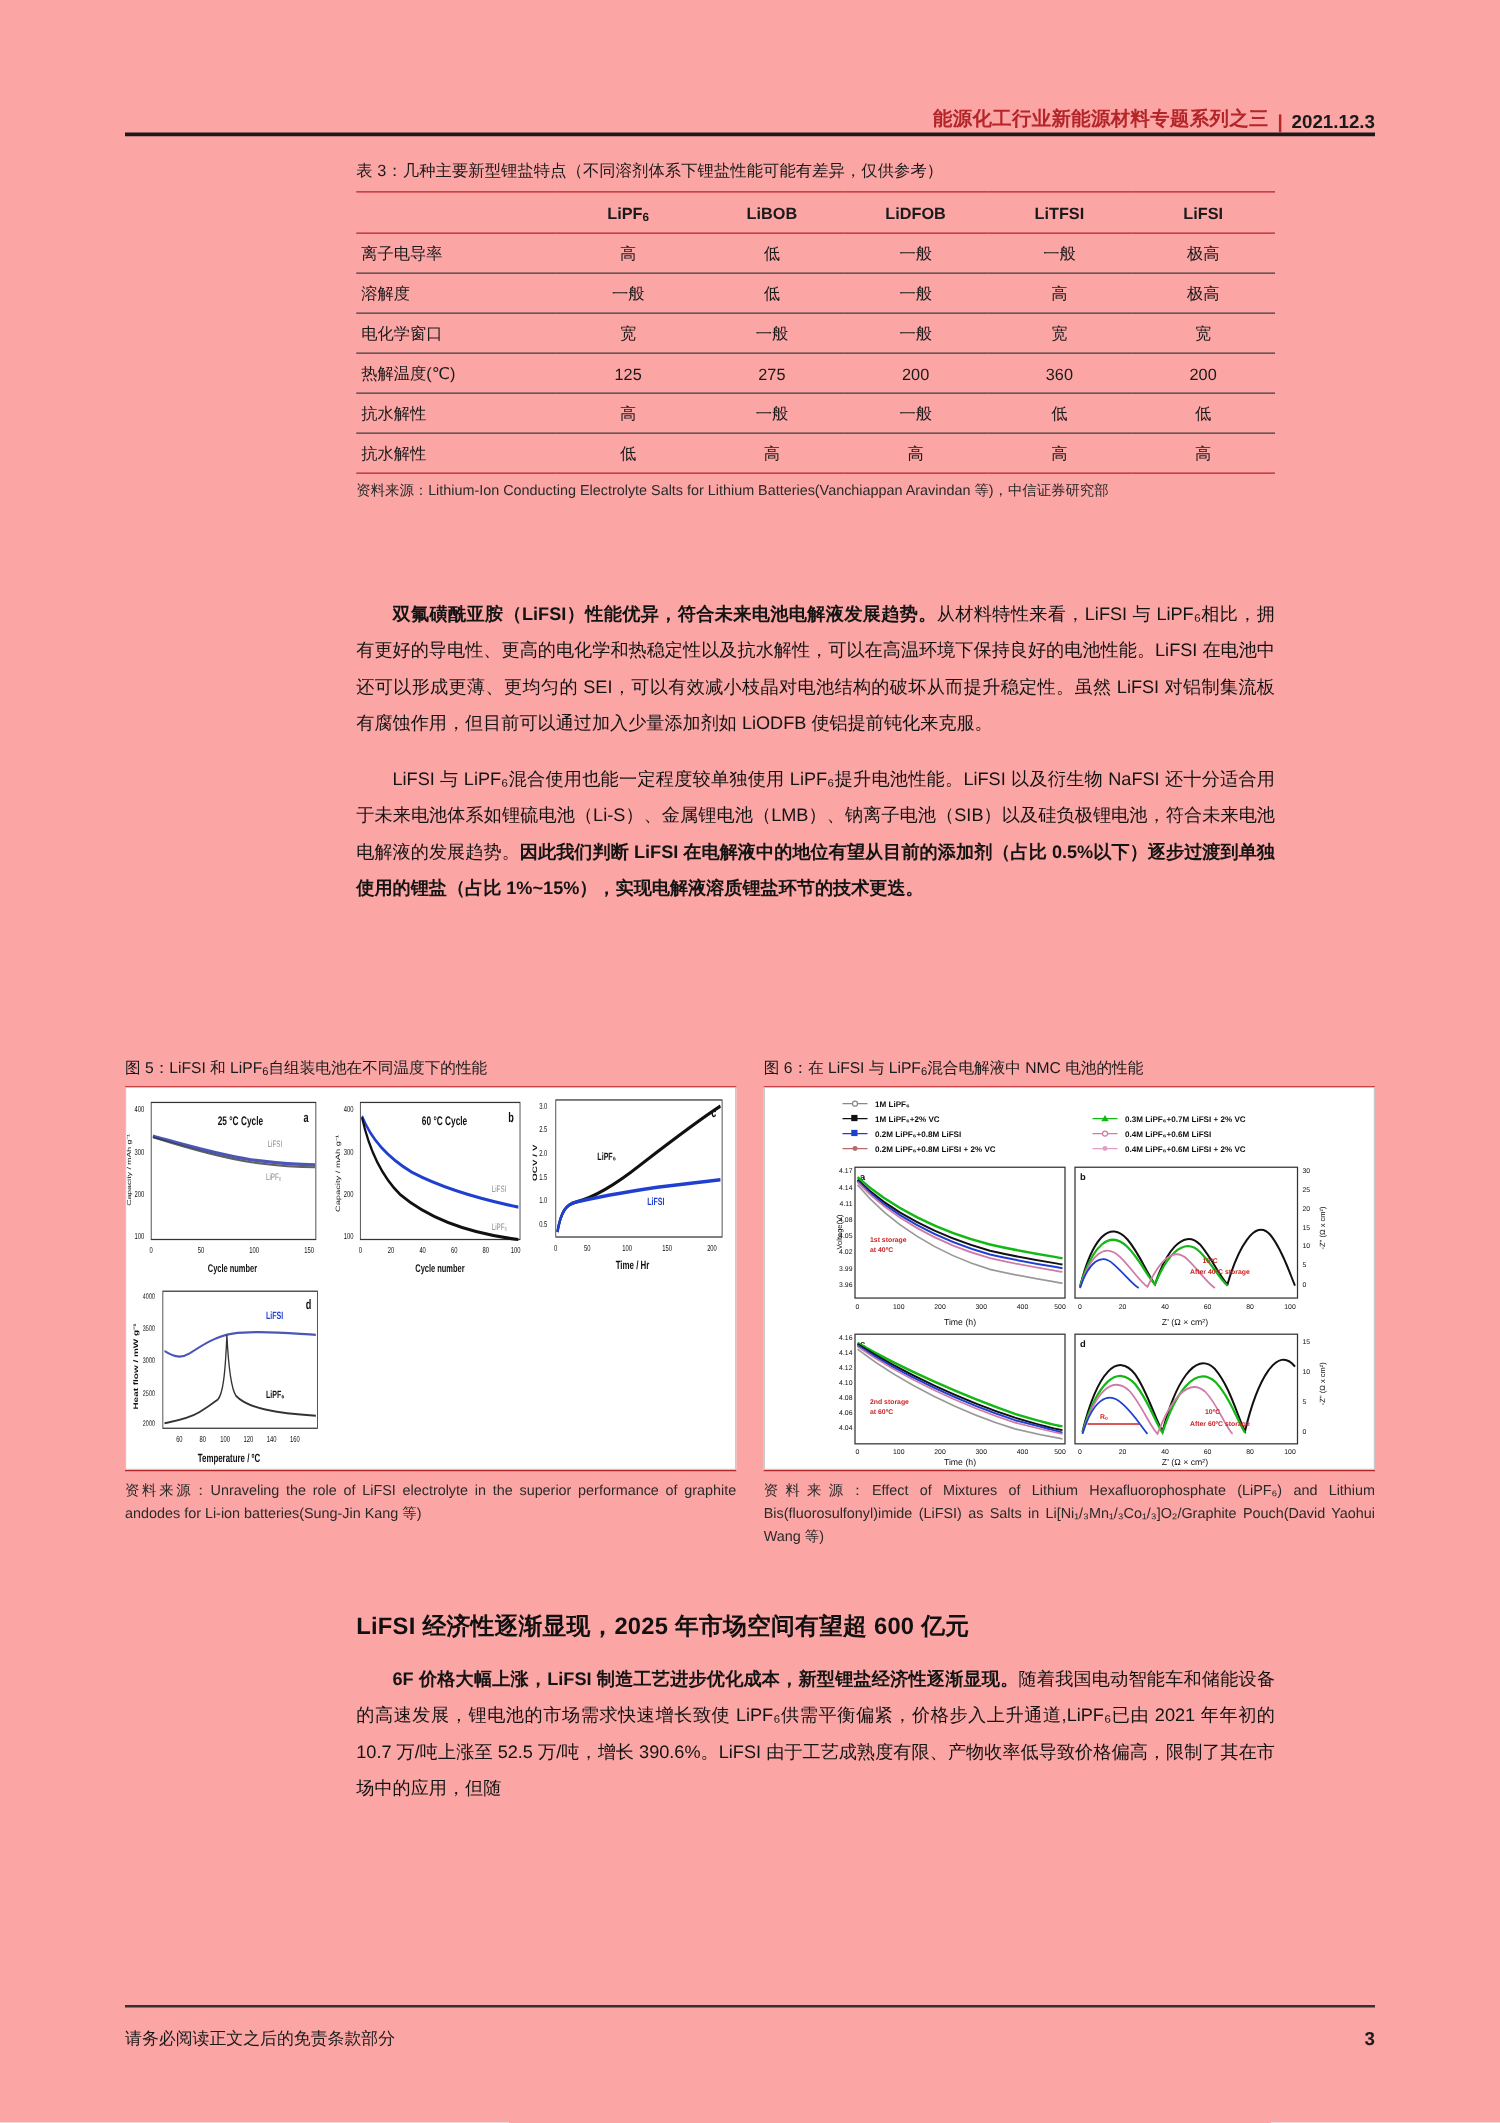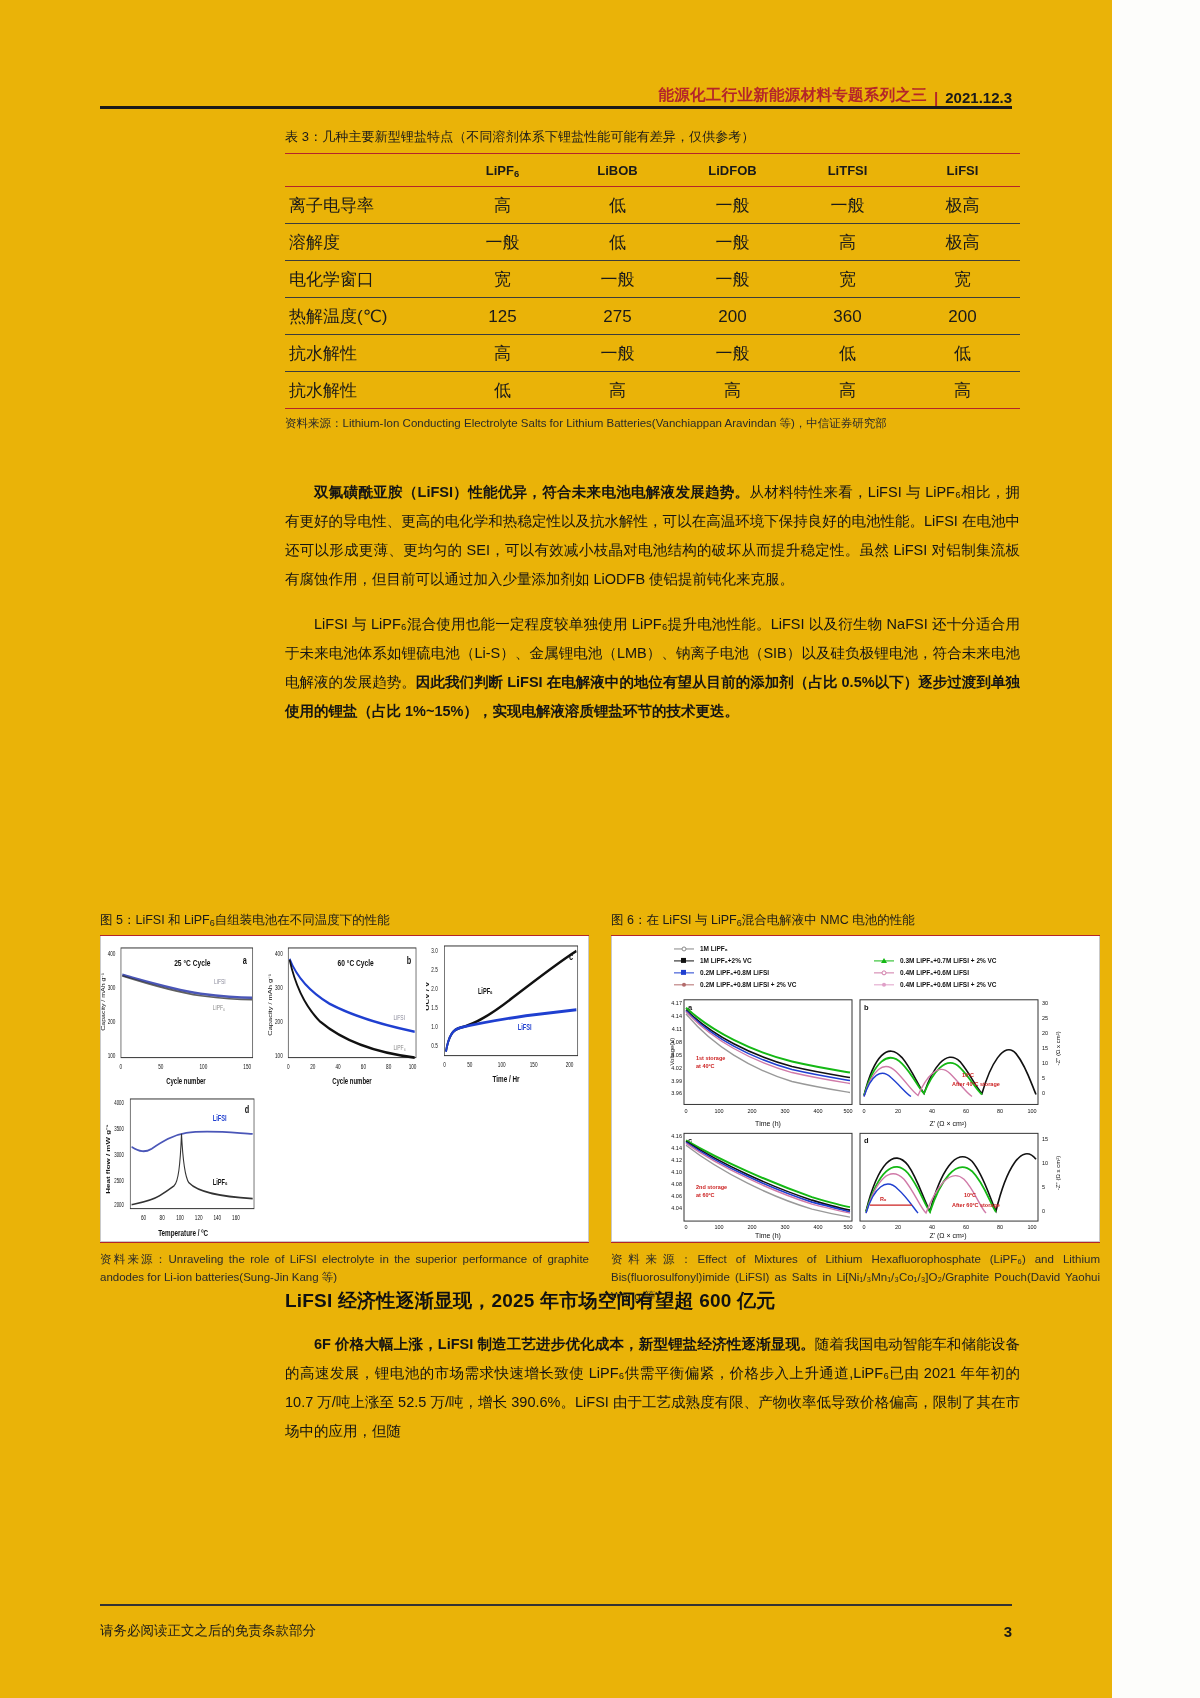--- a/index.html
+++ b/index.html
@@ -5,23 +5,23 @@
   * { box-sizing: border-box; margin: 0; padding: 0; }
   html, body {
     width: 1200px;
     height: 1698px;
     background: #fdfdfb;
     font-family: "Liberation Sans", "DejaVu Sans", sans-serif;
     color: #1a1a1a;
   }
   .page {
     position: relative;
-    width: 1112px;
+    width: 1200px;
     height: 1698px;
-    background: #eab308;
+    background: #fca5a5;
     padding: 0;
     overflow: hidden;
   }
 
   
   .header {
     position: absolute;
     top: 64px; left: 100px; right: 100px;
     height: 42px;
     display: flex;
@@ -76,21 +76,21 @@
     padding: 9px 0 8px 0;
     text-align: center;
     border-top: 1.6px solid #b4252a;
     border-bottom: 1.6px solid #b4252a;
   }
   table.maintable thead th.rowhead { text-align: left; padding-left: 4px; }
   table.maintable tbody td {
     padding: 7px 0 6px 0;
     text-align: center;
     border-bottom: 1px solid #3c3c3c;
-    font-size: 17px;
+    font-size: 13px;
     margin-left: 12px;
   }
   table.maintable tbody tr:last-child td { border-bottom: 1.6px solid #b4252a; }
   table.maintable tbody td.rowhead {
     text-align: left;
     padding-left: 4px;
   }
   .col-label { width: 160px; }
   .col-val { width: 115px; }
   .src {
@@ -108,21 +108,21 @@
     font-size: 14.5px;
     line-height: 2.0;
     text-align: justify;
     color: #141414;
   }
   .body-text p { margin-bottom: 16px; text-indent: 2em; }
   b { font-weight: bold; }
   sub { font-size: .72em; vertical-align: baseline; position: relative; bottom: -.25em; }
 
   
-  .figs { position: absolute; top: 912px; left: 100px; width: 1000px; }
+  .figs { position: absolute; top: 846px; left: 100px; width: 1000px; }
   .fig-row { display: flex; gap: 22px; }
   .fig-col { width: 489px; }
   .fig-cap {
     font-size: 12.5px;
     color: #1a1a1a;
     padding-bottom: 6px;
     border-bottom: 1.6px solid #b4252a;
     margin-bottom: 0;
   }
   .fig-box {

